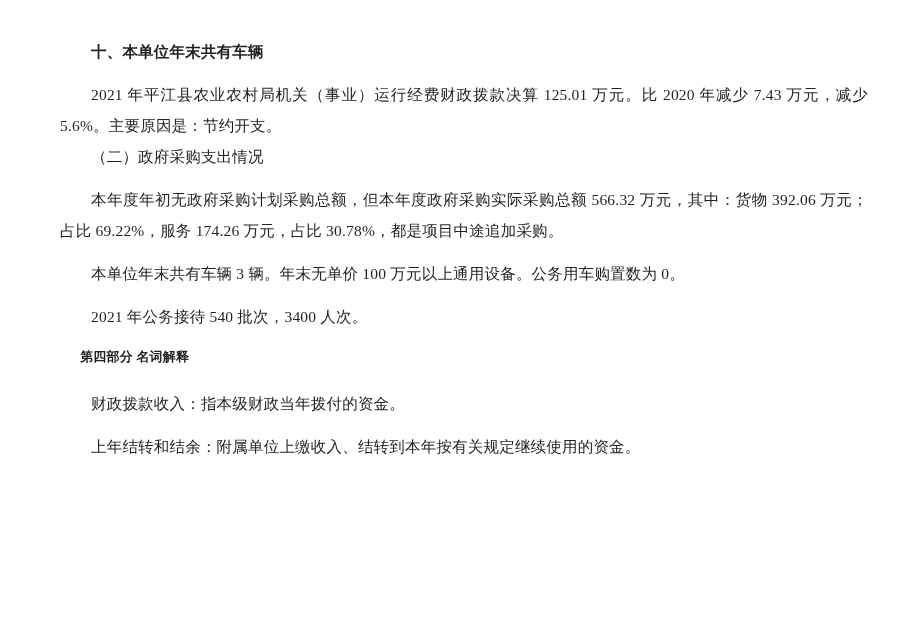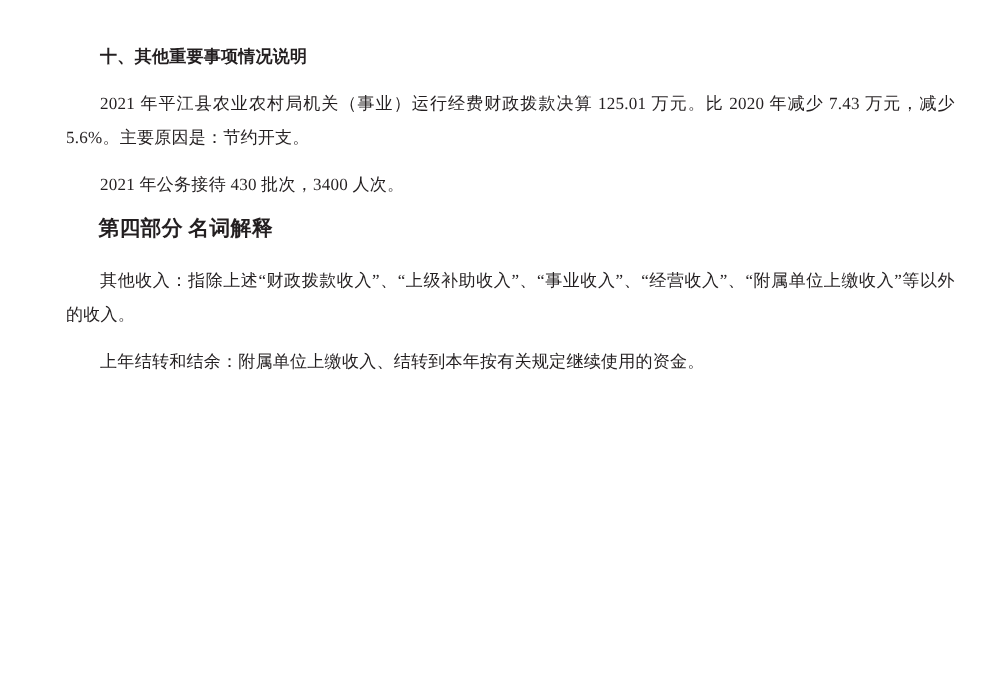--- a/index.html
+++ b/index.html
@@ -39,46 +39,49 @@
   }
   .heading-lvl2 {
     text-indent: 2em;
   }
   .para {
     text-indent: 2em;
     margin-top: 12px;
   }
   .section-title {
     font-weight: bold;
-    font-size: 19px;
+    font-size: 13px;
     line-height: 38px;
     text-indent: 1.55em;
     margin-top: 6px;
     margin-bottom: 0px;
   }
 </style>
 </head>
 <body>
 
 <div class="page">
   <div class="doc-body">
 
-    <p class="heading-lvl1">十、其他重要事项情况说明</p>
+    <p class="heading-lvl1">十、本单位年末共有车辆</p>
 
 
     <p class="para">2021 年平江县农业农村局机关（事业）运行经费财政拨款决算 125.01 万元。比 2020 年减少 7.43 万元，减少 5.6%。主要原因是：节约开支。</p>
 
+    <p class="heading-lvl2">（二）政府采购支出情况</p>
+
+    <p class="para">本年度年初无政府采购计划采购总额，但本年度政府采购实际采购总额 566.32 万元，其中：货物 392.06 万元；占比 69.22%，服务 174.26 万元，占比 30.78%，都是项目中途追加采购。</p>
 
 
+    <p class="para">本单位年末共有车辆 3 辆。年末无单价 100 万元以上通用设备。公务用车购置数为 0。</p>
 
 
-
-    <p class="para">2021 年公务接待 430 批次，3400 人次。</p>
+    <p class="para">2021 年公务接待 540 批次，3400 人次。</p>
 
     <p class="section-title">第四部分  名词解释</p>
 
+    <p class="para">财政拨款收入：指本级财政当年拨付的资金。</p>
 
-    <p class="para">其他收入：指除上述“财政拨款收入”、“上级补助收入”、“事业收入”、“经营收入”、“附属单位上缴收入”等以外的收入。</p>
 
     <p class="para">上年结转和结余：附属单位上缴收入、结转到本年按有关规定继续使用的资金。</p>
 
   </div>
 </div>
 
 </body></html>

